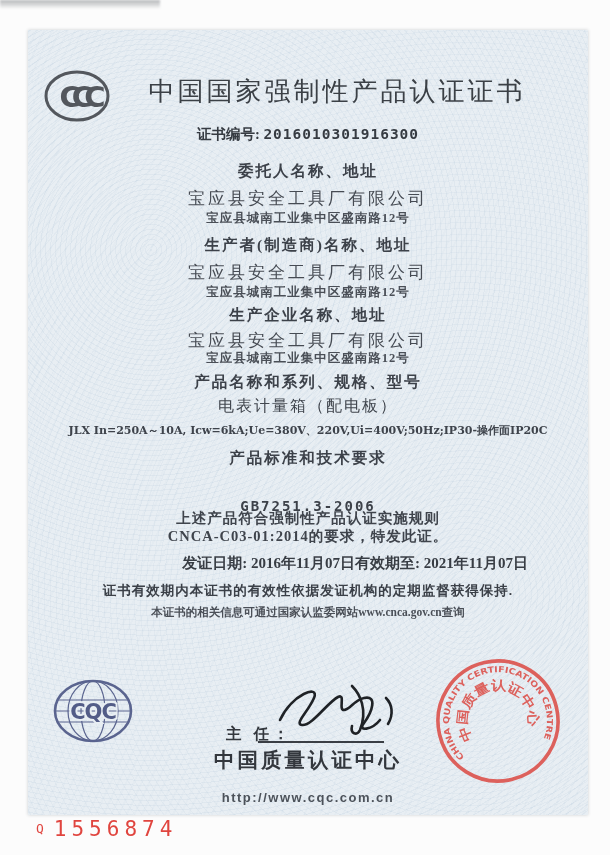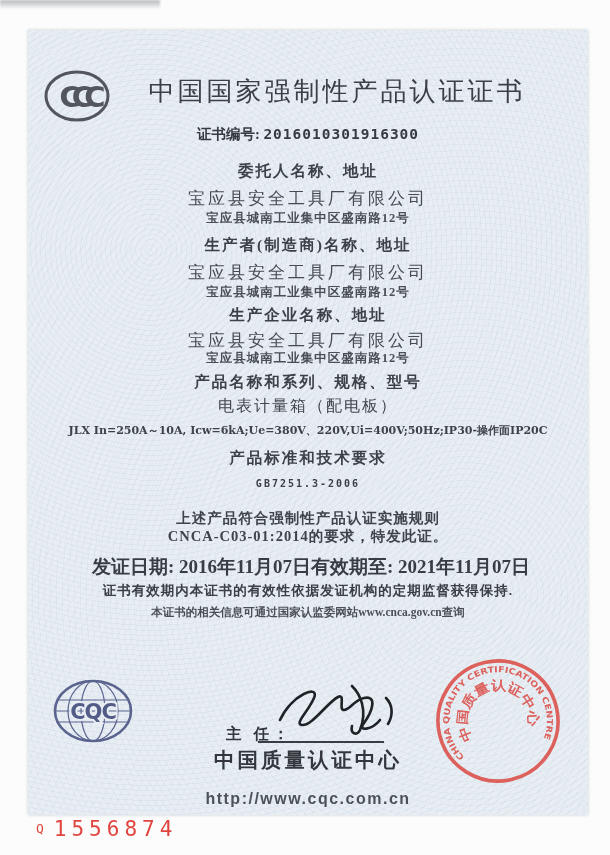--- a/index.html
+++ b/index.html
@@ -37,41 +37,41 @@
   .co-addr  { font-size:12.5px; font-weight:600; letter-spacing:1px; color:#4a4f57; }
 
   .l-app    { top:131px; }  .n-app { top:157px; }  .a-app { top:180px; }
   .l-man    { top:205px; }  .n-man { top:231px; }  .a-man { top:254px; }
   .l-fac    { top:275px; }  .n-fac { top:299px; }  .a-fac { top:320px; }
   .l-prod   { top:342px; }
   .p-name   { top:366px; font-size:16px; letter-spacing:2px; color:#41464e; }
   .p-spec   { top:393px; font-size:11px; font-weight:600; letter-spacing:0; color:#3e434b;
               font-family:"DejaVu Serif", serif; }
   .l-std    { top:418px; }
-  .v-std    { top:448px; font-family:"DejaVu Sans Mono", monospace; font-size:10px;
+  .v-std    { top:468px; font-family:"DejaVu Sans Mono", monospace; font-size:14px;
               font-weight:bold; letter-spacing:2px; color:#3c4149; }
   .st1      { top:479px; font-size:14.5px; font-weight:bold; letter-spacing:1px; }
   .st2      { top:497px; font-size:14.5px; font-weight:bold; letter-spacing:1px; }
 
   .dates { position:absolute; top:524px; left:0; width:100%; display:flex;
-           justify-content:center; padding:0 60px 0 66px;
-           font-size:19px; font-weight:bold; color:#383d44; white-space:nowrap; }
+           justify-content:flex-end; padding:0 60px 0 66px;
+           font-size:15px; font-weight:bold; color:#383d44; white-space:nowrap; }
   .validity { top:552px; font-size:13.5px; font-weight:bold; letter-spacing:1px; color:#3b4048; }
   .query    { top:575px; font-size:11.5px; font-weight:600; color:#4a4f57; }
 
   .cqc-logo { position:absolute; left:24px; top:648px; }
   .director { position:absolute; left:198px; top:694px; font-size:15.5px; font-weight:bold;
               letter-spacing:4px; color:#33373d; }
   .signature { position:absolute; left:246px; top:650px; }
   .sig-line { position:absolute; left:230px; top:711px; width:126px; height:1.5px; background:#3a3e44; }
   .org-name { top:716px; font-family:"Liberation Sans", sans-serif; font-weight:bold;
               font-size:20.5px; letter-spacing:3px; color:#33373d; }
   .org-addr { top:746px; font-family:"Liberation Sans", sans-serif; font-size:10.5px;
               font-weight:bold; letter-spacing:1px; color:#787f88; }
-  .website  { top:760px; font-family:"Liberation Sans", sans-serif; font-size:16px;
+  .website  { top:760px; font-family:"Liberation Sans", sans-serif; font-size:13px;
               font-weight:bold; letter-spacing:1.5px; color:#4c525a;text-align:center; }
 
   .stamp { position:absolute; left:404px; top:625px; width:132px; height:132px;
            transform:rotate(-13deg); opacity:.88; }
 
   .serial { position:absolute; left:36px; top:817px; color:#e0453f;
             font-family:"DejaVu Sans Mono", monospace; white-space:nowrap; }
   .serial .q { font-size:13px; margin-right:10px; vertical-align:3px; }
   .serial .no { font-size:21px; letter-spacing:5px; }
 </style>

